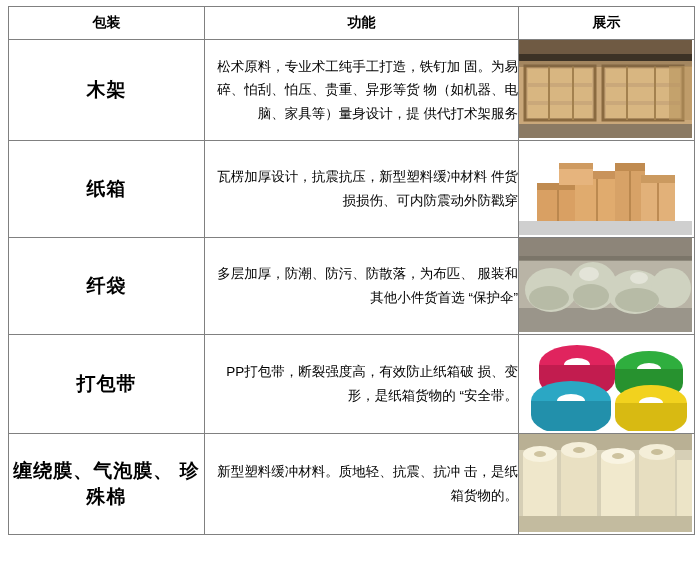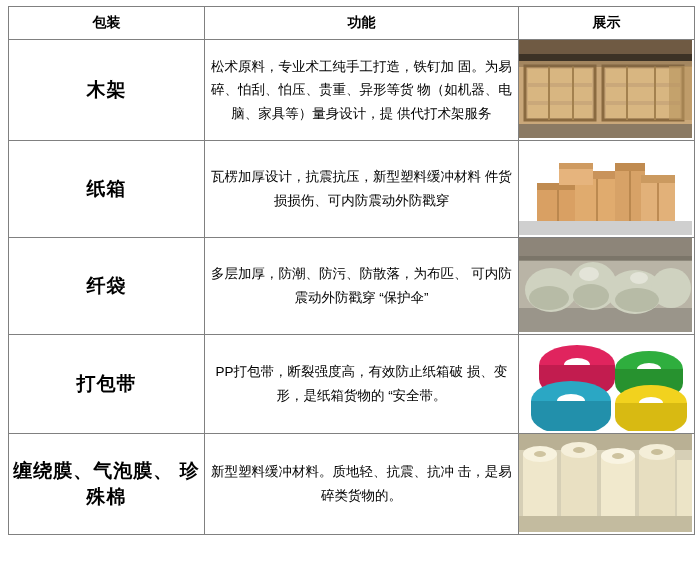--- a/index.html
+++ b/index.html
@@ -47,21 +47,21 @@
     text-align: center;
     font-size: 19px;
     font-weight: bold;
     letter-spacing: 1px;
     padding: 4px 6px;
   }
   td.func-cell {
     font-size: 13.5px;
     line-height: 1.75;
     padding: 10px 12px 10px 10px;
-    text-align: center;
+    text-align: right;
   }
   td.show-cell {
     padding: 0;
     height: 90px;
   }
   .img-wrap {
     width: 100%;
     height: 100%;
     display: block;
     overflow: hidden;
@@ -151,21 +151,21 @@
                 <line x1="139" y1="42" x2="139" y2="80"></line>
               </g>
               <rect x="0" y="80" width="173" height="14" fill="#cfcfcf"></rect>
             </svg>
           </span>
         </td>
       </tr>
 
       <tr class="r-bag">
         <td class="name-cell">纤袋</td>
-        <td class="func-cell">多层加厚，防潮、防污、防散落，为布匹、 可内防震动外防戳穿 “保护伞”</td>
+        <td class="func-cell">多层加厚，防潮、防污、防散落，为布匹、 服装和其他小件货首选 “保护伞”</td>
         <td class="show-cell">
           <span class="img-wrap">
             <svg width="173" height="94" viewBox="0 0 173 94" preserveAspectRatio="none">
               <rect x="0" y="0" width="173" height="94" fill="#b9b4a6"></rect>
               <rect x="0" y="0" width="173" height="22" fill="#8d8579"></rect>
               <rect x="0" y="70" width="173" height="24" fill="#9a958a"></rect>
               <g fill="#cfd2c0">
                 <ellipse cx="32" cy="52" rx="26" ry="22"></ellipse>
                 <ellipse cx="74" cy="48" rx="24" ry="24"></ellipse>
                 <ellipse cx="116" cy="54" rx="28" ry="22"></ellipse>
@@ -213,21 +213,21 @@
                 <ellipse cx="132" cy="68" rx="12" ry="6" fill="#ffffff"></ellipse>
                 <path d="M96 68 L96 82 A36 18 0 0 0 168 82 L168 68 Z" fill="#d8ba12"></path>
               </g>
             </svg>
           </span>
         </td>
       </tr>
 
       <tr class="r-film">
         <td class="name-cell">缠绕膜、气泡膜、 珍殊棉</td>
-        <td class="func-cell">新型塑料缓冲材料。质地轻、抗震、抗冲 击，是易碎类货物的。</td>
+        <td class="func-cell">新型塑料缓冲材料。质地轻、抗震、抗冲 击，是纸箱货物的。</td>
         <td class="show-cell">
           <span class="img-wrap">
             <svg width="173" height="98" viewBox="0 0 173 98" preserveAspectRatio="none">
               <rect x="0" y="0" width="173" height="98" fill="#d6cfb6"></rect>
               <rect x="0" y="0" width="173" height="16" fill="#b9b094"></rect>
               <g>
                 <rect x="4" y="20" width="34" height="62" fill="#efe7cb"></rect>
                 <ellipse cx="21" cy="20" rx="17" ry="8" fill="#f7f2de"></ellipse>
                 <ellipse cx="21" cy="20" rx="6" ry="3" fill="#cfc4a0"></ellipse>
                 <rect x="42" y="16" width="36" height="66" fill="#e9e0c2"></rect>

